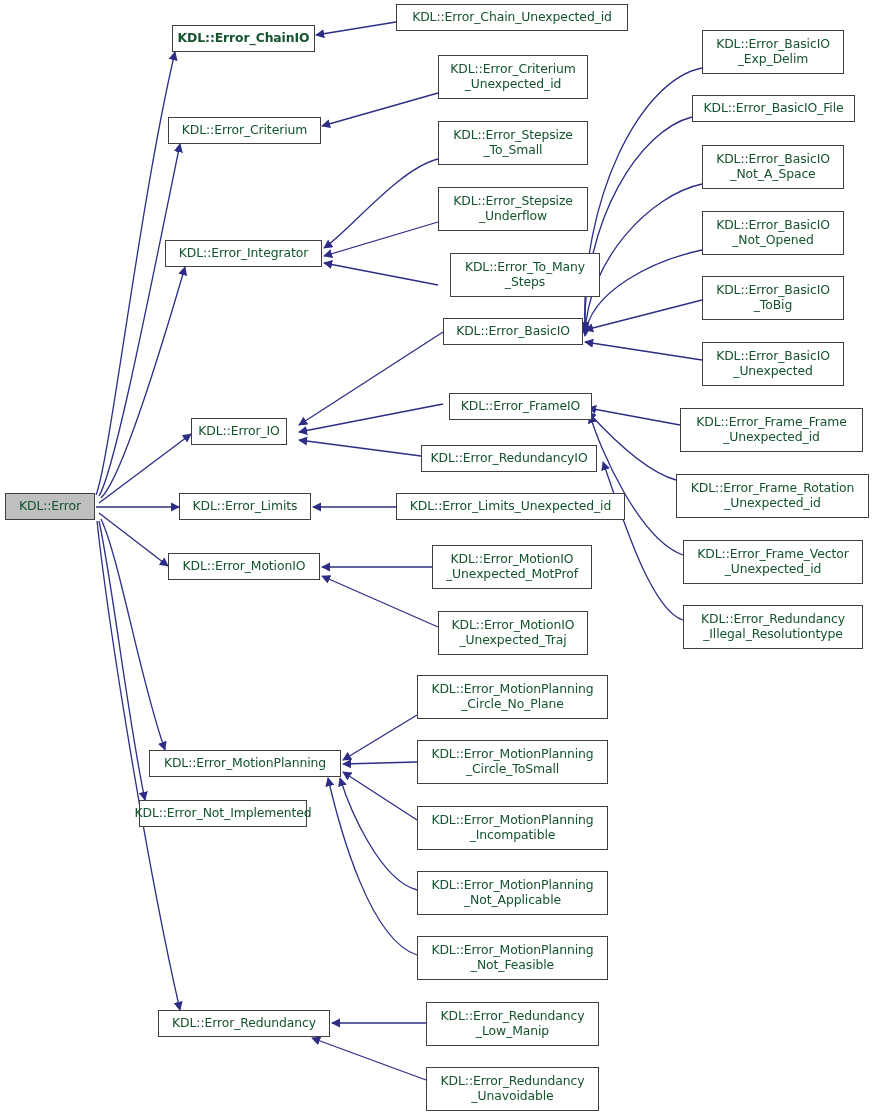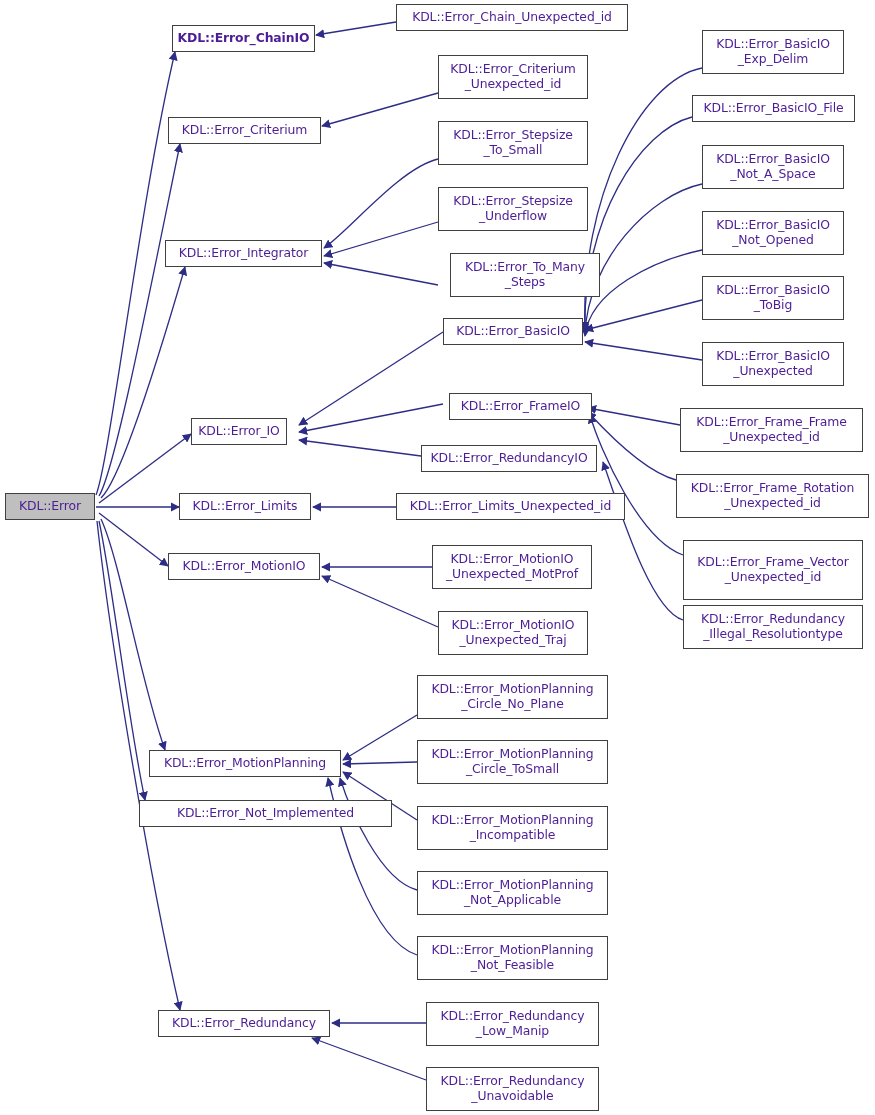--- a/index.html
+++ b/index.html
@@ -23,21 +23,21 @@
     left: 0;
     top: 0;
     width: 875px;
     height: 1115px;
   }
   .node {
     position: absolute;
     box-sizing: border-box;
     border: 1px solid #404040;
     background: #ffffff;
-    color: #4c1d95;
+    color: #14532d;
     font-size: 12.4px;
     line-height: 1.18;
     text-align: center;
     display: flex;
     align-items: center;
     justify-content: center;
     white-space: pre-line;
     letter-spacing: -0.1px;
     z-index: 5;
   }
@@ -97,21 +97,21 @@
   </svg>
   <div id="node-layer">
       <div class="node root" style="left: 5px; top: 493px; width: 90px; height: 27px;">KDL::Error</div>
       <div class="node" style="left: 172px; top: 25px; width: 143px; height: 27px; font-weight: bold;">KDL::Error_ChainIO</div>
       <div class="node" style="left: 168px; top: 117px; width: 153px; height: 27px;">KDL::Error_Criterium</div>
       <div class="node" style="left: 165px; top: 240px; width: 157px; height: 27px;">KDL::Error_Integrator</div>
       <div class="node" style="left: 191px; top: 418px; width: 96px; height: 27px;">KDL::Error_IO</div>
       <div class="node" style="left: 179px; top: 493px; width: 132px; height: 27px;">KDL::Error_Limits</div>
       <div class="node" style="left: 168px; top: 553px; width: 152px; height: 27px;">KDL::Error_MotionIO</div>
       <div class="node" style="left: 149px; top: 750px; width: 192px; height: 27px;">KDL::Error_MotionPlanning</div>
-      <div class="node" style="left: 139px; top: 800px; width: 253px; height: 27px;">KDL::Error_Not_Implemented</div>
+      <div class="node" style="left: 139px; top: 800px; width: 168px; height: 27px;">KDL::Error_Not_Implemented</div>
       <div class="node" style="left: 158px; top: 1010px; width: 172px; height: 27px;">KDL::Error_Redundancy</div>
       <div class="node" style="left: 396px; top: 4px; width: 232px; height: 27px;">KDL::Error_Chain_Unexpected_id</div>
       <div class="node" style="left: 438px; top: 55px; width: 150px; height: 44px;">KDL::Error_Criterium
 _Unexpected_id</div>
       <div class="node" style="left: 438px; top: 121px; width: 150px; height: 44px;">KDL::Error_Stepsize
 _To_Small</div>
       <div class="node" style="left: 438px; top: 187px; width: 150px; height: 44px;">KDL::Error_Stepsize
 _Underflow</div>
       <div class="node" style="left: 438px; top: 253px; width: 150px; height: 44px; margin-left: 12px;">KDL::Error_To_Many
 _Steps</div>
@@ -145,18 +145,18 @@
       <div class="node" style="left: 702px; top: 211px; width: 142px; height: 44px;">KDL::Error_BasicIO
 _Not_Opened</div>
       <div class="node" style="left: 702px; top: 276px; width: 142px; height: 44px;">KDL::Error_BasicIO
 _ToBig</div>
       <div class="node" style="left: 702px; top: 342px; width: 142px; height: 44px;">KDL::Error_BasicIO
 _Unexpected</div>
       <div class="node" style="left: 680px; top: 408px; width: 183px; height: 44px;">KDL::Error_Frame_Frame
 _Unexpected_id</div>
       <div class="node" style="left: 676px; top: 474px; width: 193px; height: 44px;">KDL::Error_Frame_Rotation
 _Unexpected_id</div>
-      <div class="node" style="left: 683px; top: 540px; width: 180px; height: 60px;">KDL::Error_Frame_Vector
+      <div class="node" style="left: 683px; top: 540px; width: 180px; height: 44px;">KDL::Error_Frame_Vector
 _Unexpected_id</div>
       <div class="node" style="left: 683px; top: 605px; width: 180px; height: 44px;">KDL::Error_Redundancy
 _Illegal_Resolutiontype</div>
     </div>
 </div>
 
 </body></html>

